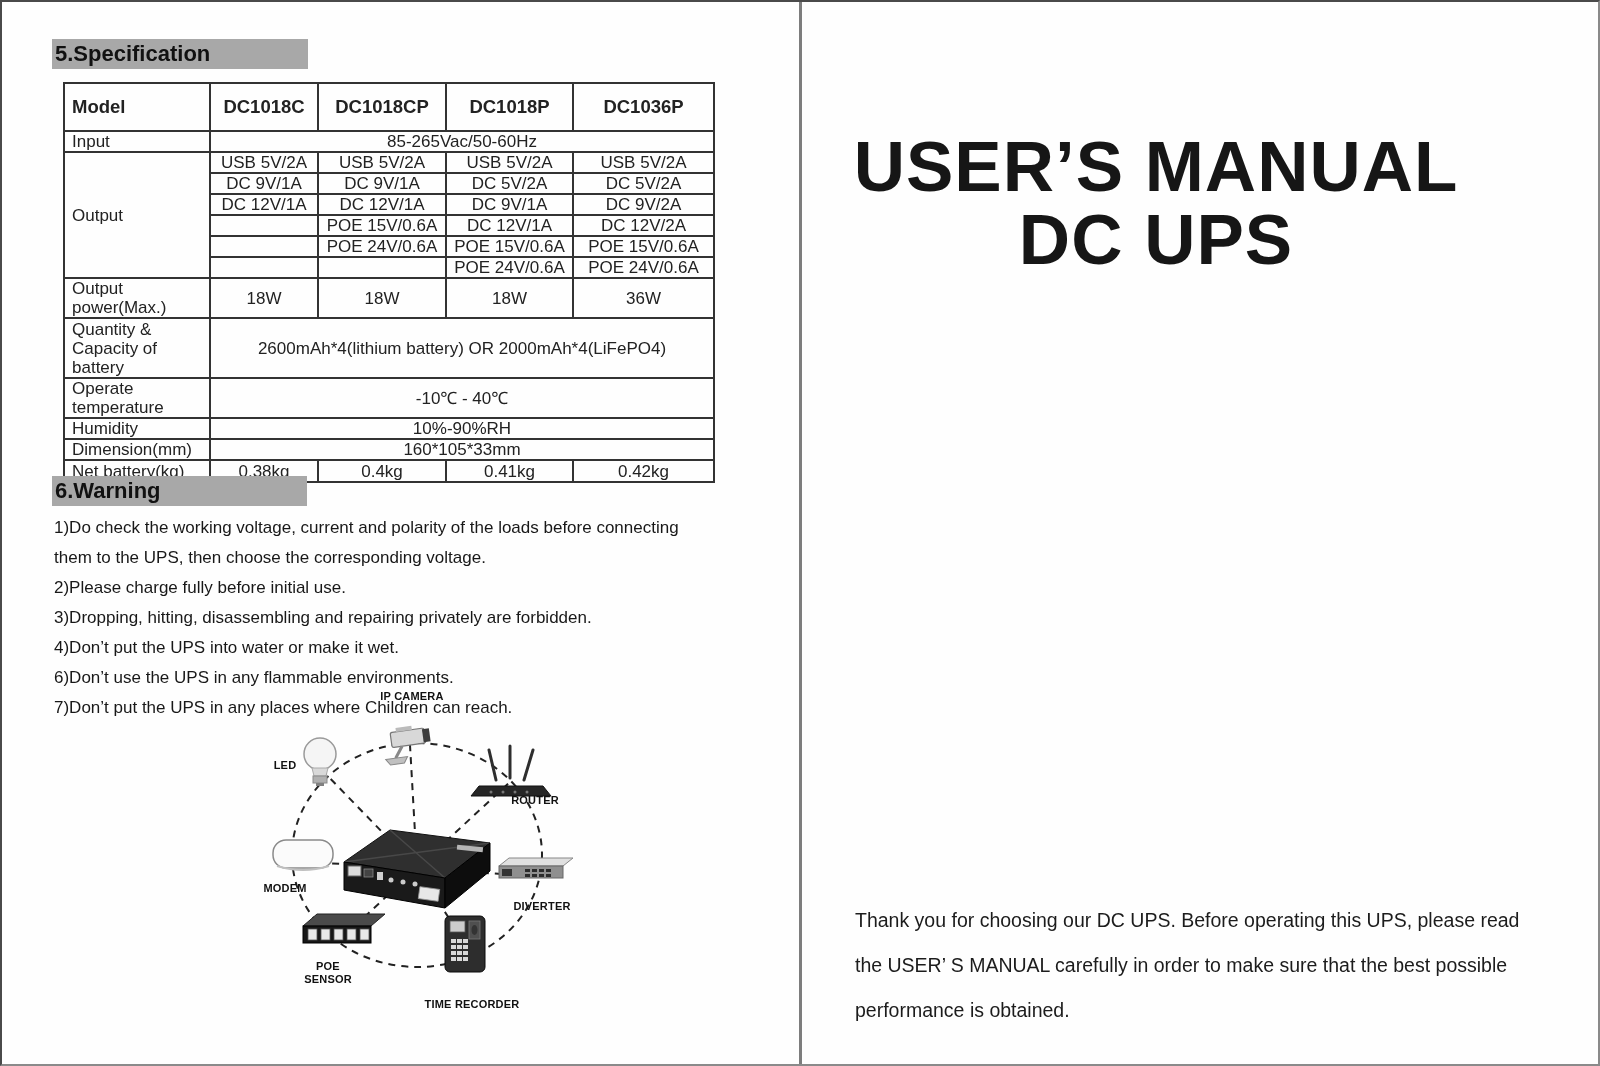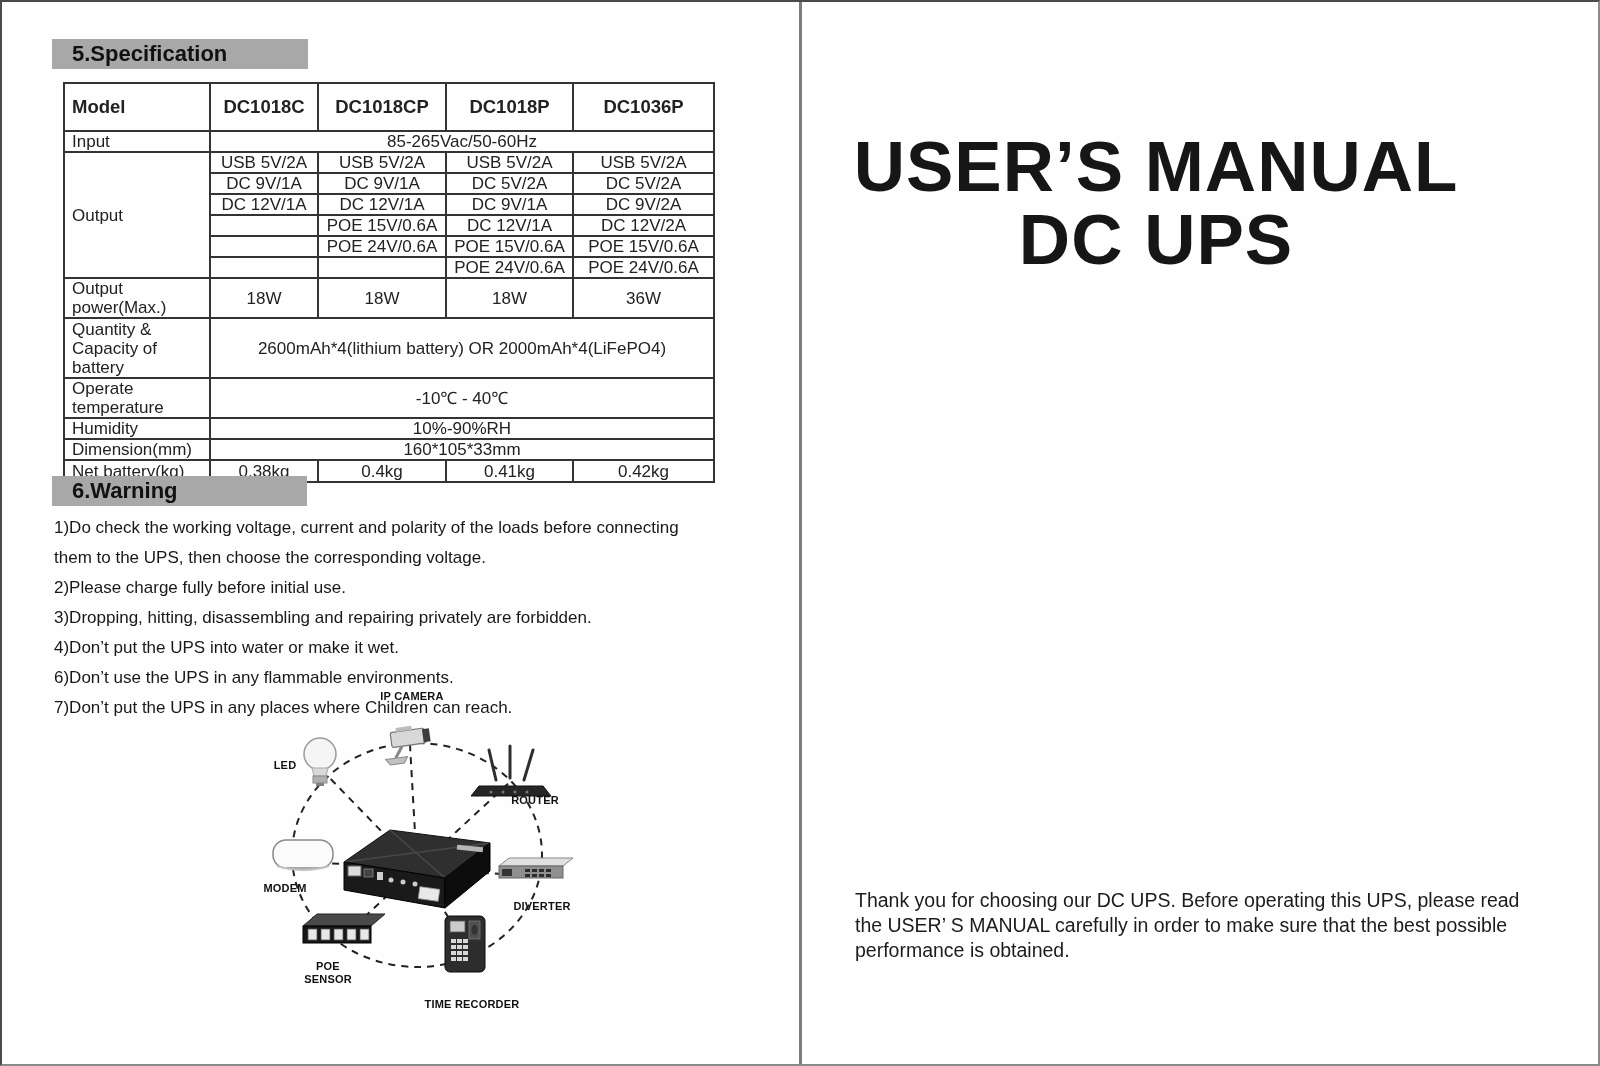--- a/index.html
+++ b/index.html
@@ -10,21 +10,21 @@
     font-family:"Liberation Sans",sans-serif;color:#1a1a1a;
   }
   .page{position:absolute;top:0;height:1066px;}
   .page-left{left:0;width:798px;}
   .page-right{left:800px;width:798px;}
   .divider{position:absolute;left:797px;top:0;width:3px;height:1066px;background:#7d7d7d;}
 
   .bar{
     position:absolute;background:#a8a8a8;color:#111;
     font-weight:bold;font-size:22px;line-height:30px;height:30px;
-    padding-left:20px;box-sizing:border-box;
+    padding-left:3px;box-sizing:border-box;
   }
   .bar.spec{left:50px;top:37px;width:256px;}
   .bar.warn{left:50px;top:474px;width:255px;}
 
   table.spec{
     position:absolute;left:61px;top:80px;width:650px;
     border-collapse:collapse;table-layout:fixed;
     font-size:17px;color:#222;
   }
   table.spec th,table.spec td{
@@ -52,21 +52,21 @@
   .dl-diverter{left:292px;top:210px;width:86px;}
   .dl-poe{left:86px;top:270px;width:70px;}
   .dl-recorder{left:200px;top:308px;width:130px;}
 
   .rp-title{
     position:absolute;left:-45px;top:128px;width:100%;
     text-align:center;font-weight:bold;font-size:71px;line-height:73px;
     color:#161616;letter-spacing:1px;
   }
   .rp-intro{position:absolute;left:53px;top:886px;font-size:19.5px;color:#1c1c1c;}
-  .rp-intro div{line-height:25px;white-space:nowrap;}
+  .rp-intro div{line-height:25px;white-space:nowrap;margin-top:20px;}
 </style>
 </head>
 <body>
 
 <div class="sheet">
 
   <div class="page page-left">
 
     <div class="bar spec">5.Specification</div>
 

